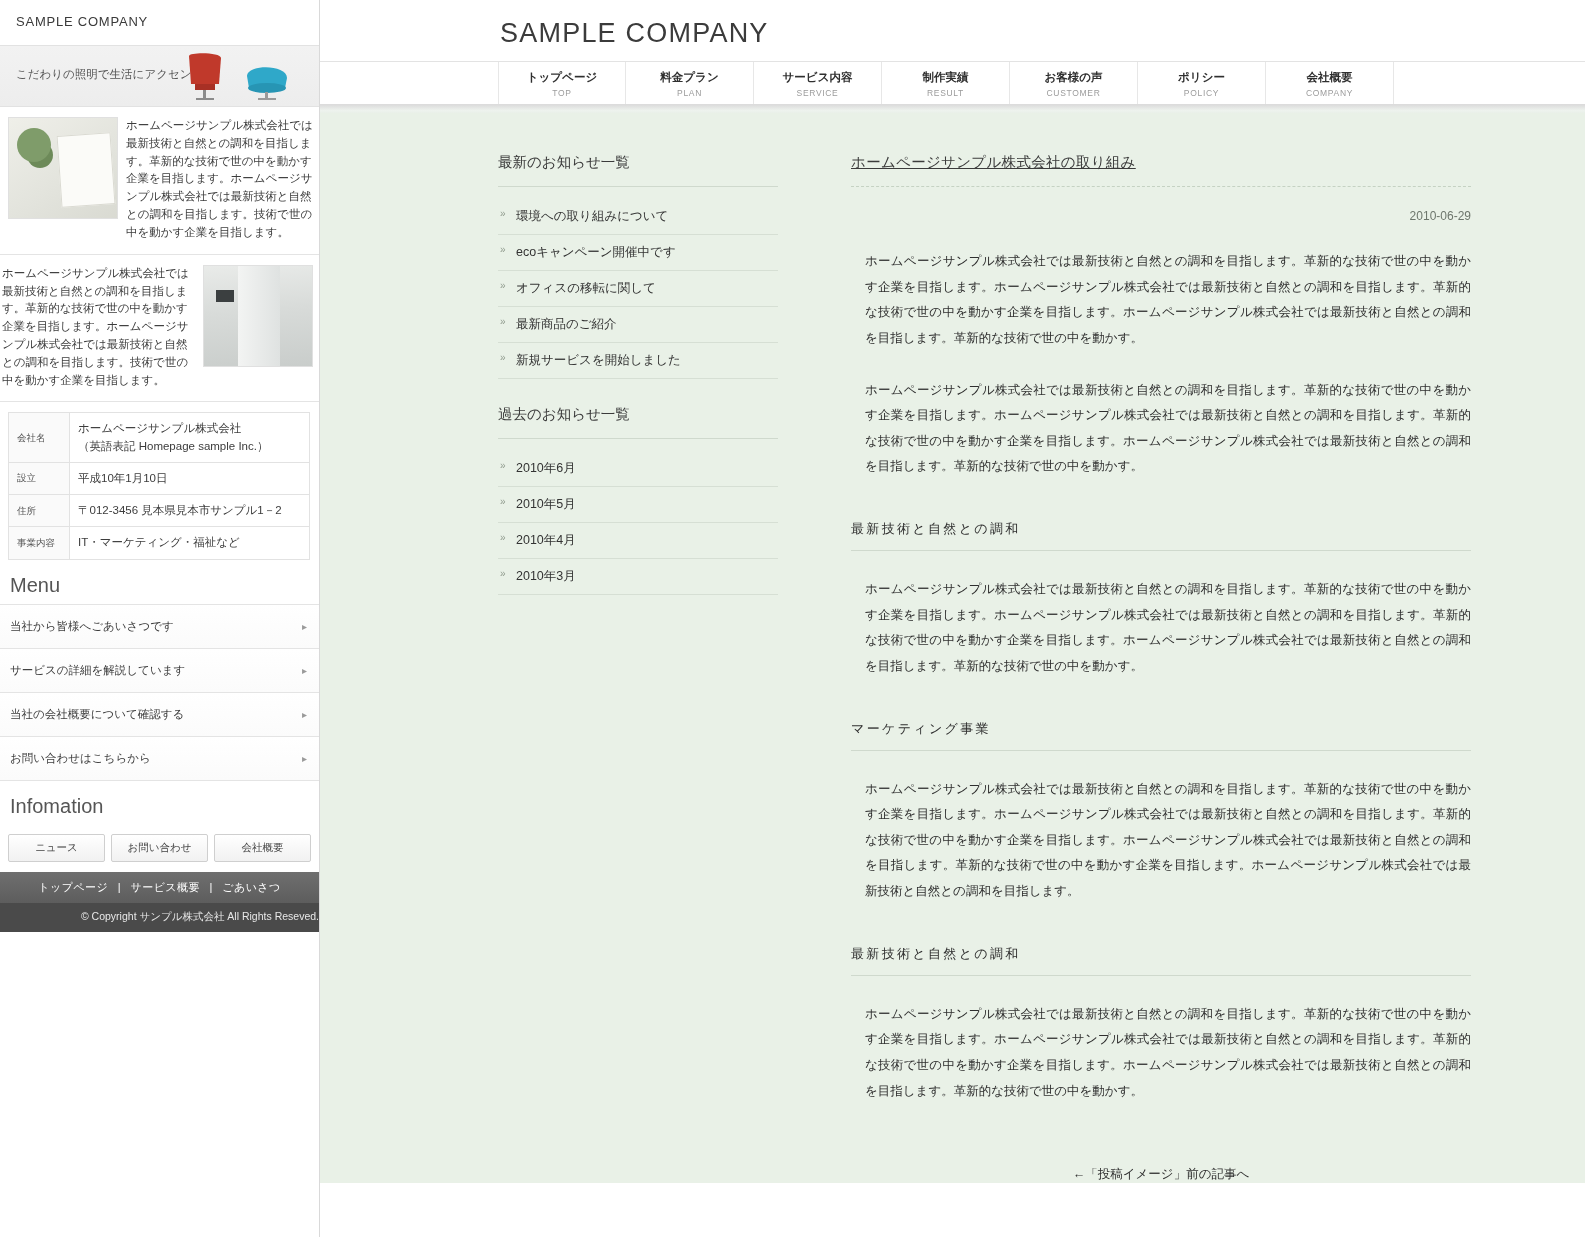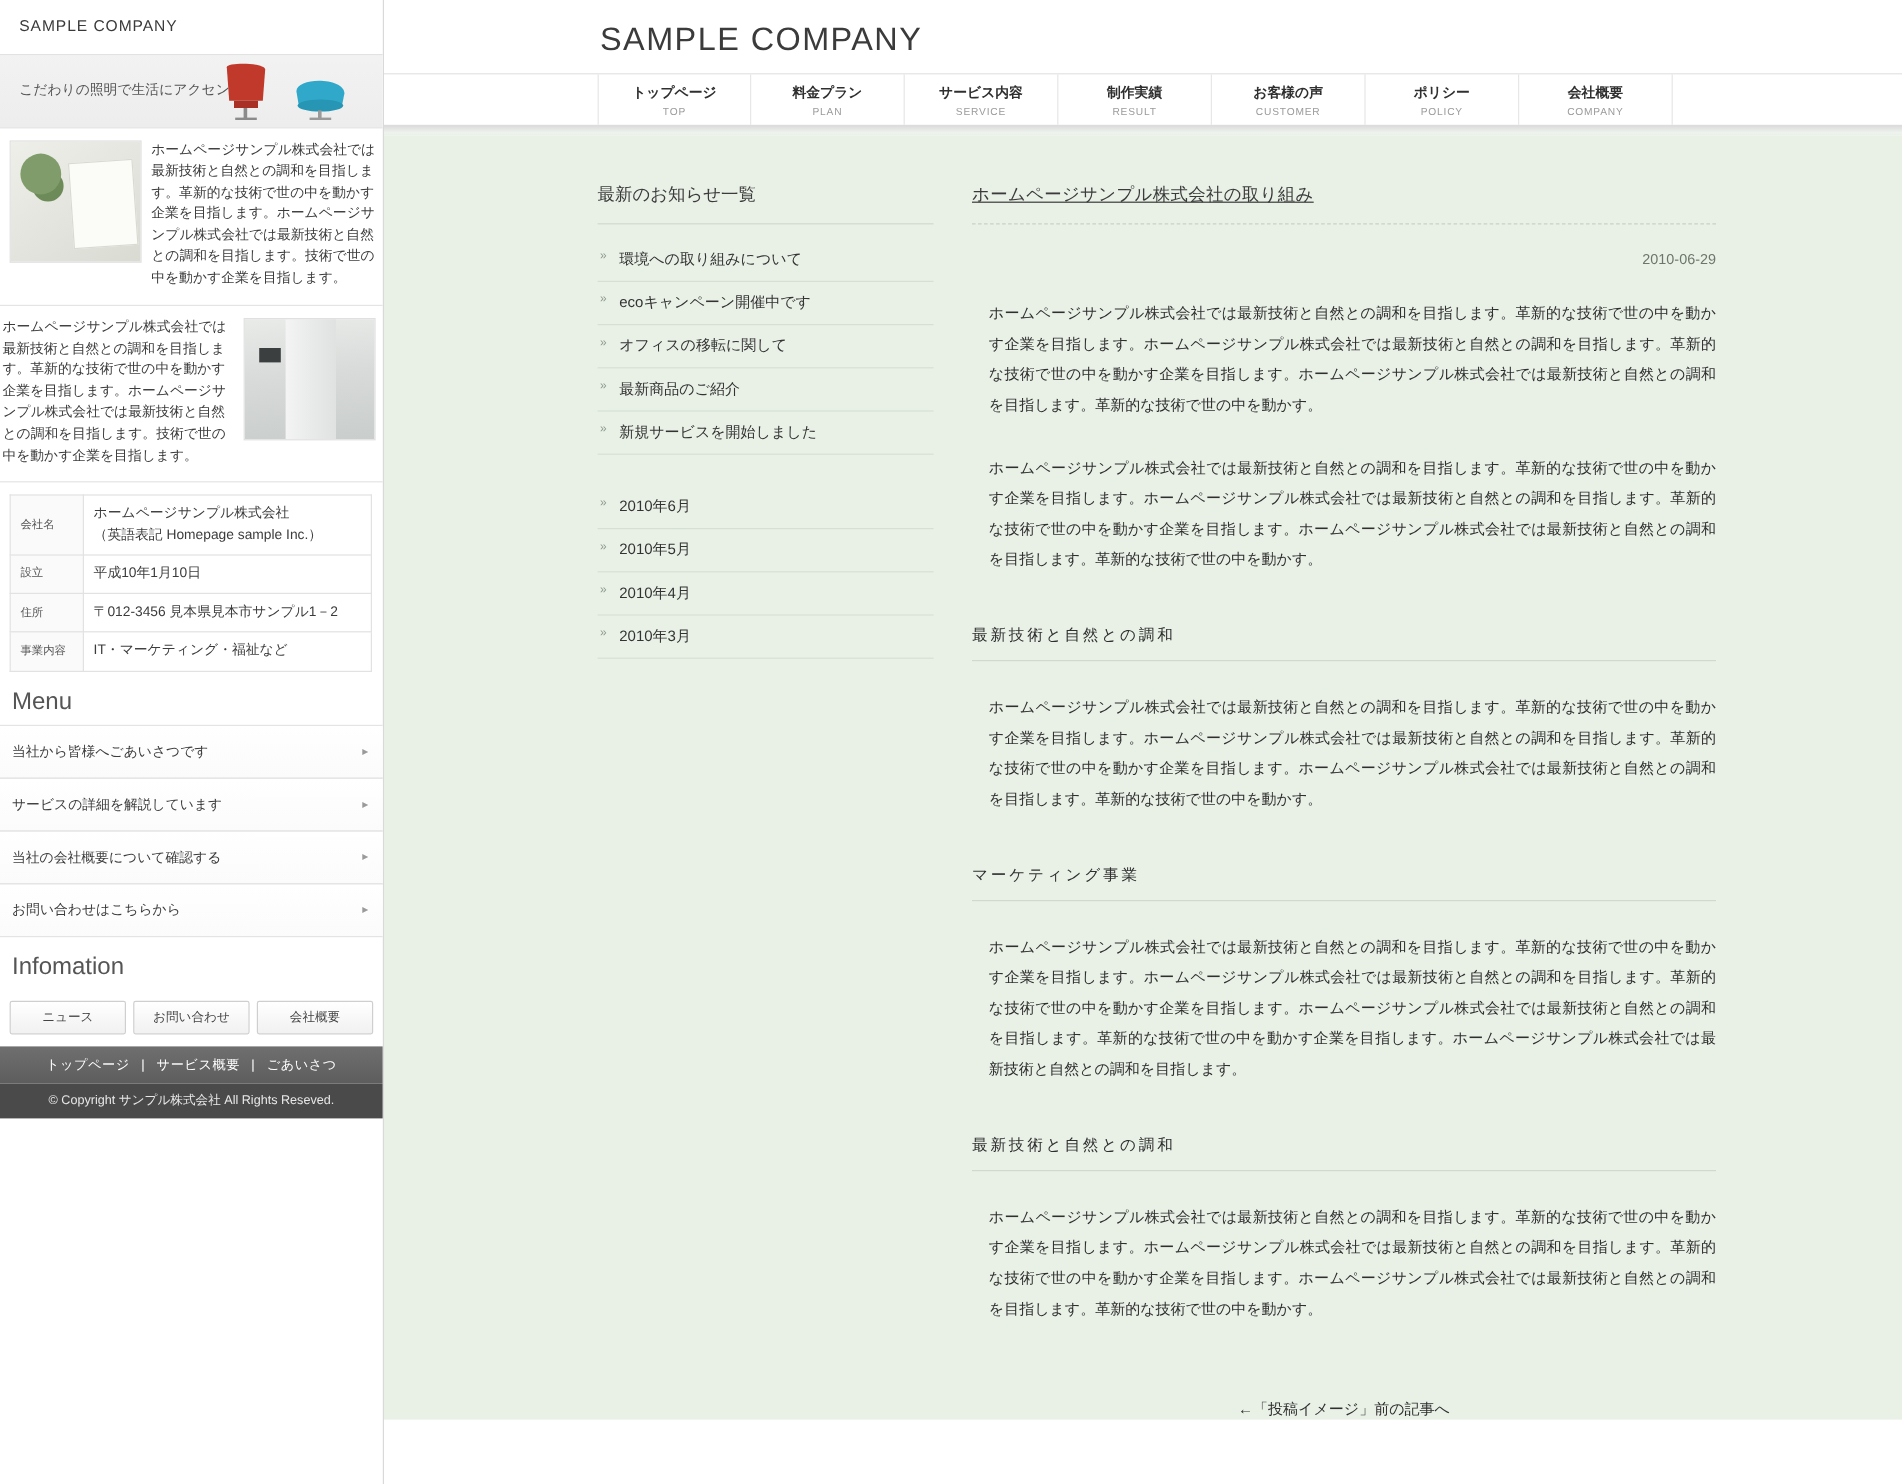--- a/index.html
+++ b/index.html
@@ -174,21 +174,21 @@
     padding: 8px 0 8px 0;
     text-align: center;
     letter-spacing: .04em;
   }
   #lp-footnav span { margin: 0 3px; }
   #lp-copy {
     background: #4a4a4a;
     color: #e8e8e8;
     font-size: 10.5px;
     padding: 7px 0 8px 0;
-    text-align: center;
+    text-align: right;
   }
 
   
   #site {
     position: absolute;
     left: 320px; top: 0;
     width: 1265px;
     height: 1237px;
     background: #ffffff;
     overflow: hidden;
@@ -237,20 +237,21 @@
   #nav-shadow {
     height: 8px;
     background: linear-gradient(#dcdcdc,#eef3ee 70%, #e9f0e8);
   }
   #content-bg {
     background: #e9f1e7;
     min-height: 910px;
     position: relative;
     display: flex;
     padding: 40px 0 0 0;
+    gap: 41px;
   }
   #side-col {
     width: 280px;
     margin-left: 178px;
     flex: 0 0 auto;
   }
   .side-h {
     font-size: 14.5px;
     color: #3b3b3b;
     font-weight: normal;
@@ -451,20 +452,21 @@
       <h2 class="side-h">最新のお知らせ一覧</h2>
       <ul class="side-list">
         <li><span class="bullet">»</span><span>環境への取り組みについて</span></li>
         <li><span class="bullet">»</span><span>ecoキャンペーン開催中です</span></li>
         <li><span class="bullet">»</span><span>オフィスの移転に関して</span></li>
         <li><span class="bullet">»</span><span>最新商品のご紹介</span></li>
         <li><span class="bullet">»</span><span>新規サービスを開始しました</span></li>
       </ul>
 
       <div class="side-block-2">
+        <h2 class="side-h">過去のお知らせ一覧</h2>
         <ul class="side-list">
           <li><span class="bullet">»</span><span>2010年6月</span></li>
           <li><span class="bullet">»</span><span>2010年5月</span></li>
           <li><span class="bullet">»</span><span>2010年4月</span></li>
           <li><span class="bullet">»</span><span>2010年3月</span></li>
         </ul>
       </div>
     </aside>
 
     <main id="main-col">

